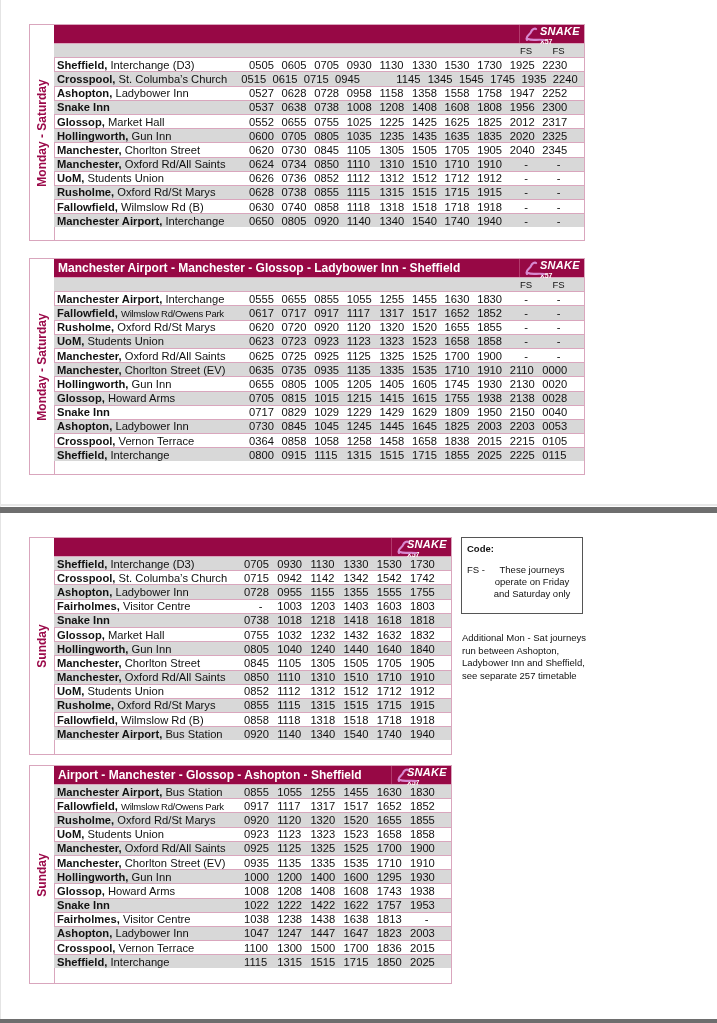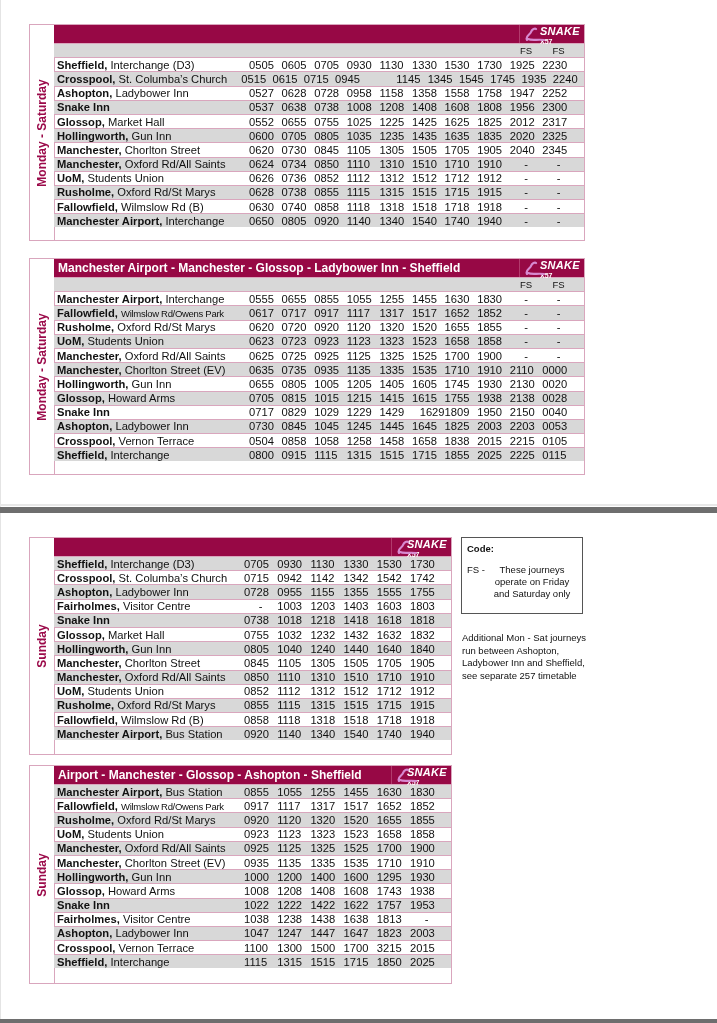--- a/index.html
+++ b/index.html
@@ -357,42 +357,42 @@
         <div class="t" style="width: 32.6px;">2138</div>
         <div class="t" style="width: 32.6px;">0028</div>
       </div>
       <div class="row">
         <div class="stop" style="width: 195px;"><b>Snake Inn</b></div>
         <div class="t" style="width: 32.6px;">0717</div>
         <div class="t" style="width: 32.6px;">0829</div>
         <div class="t" style="width: 32.6px;">1029</div>
         <div class="t" style="width: 32.6px;">1229</div>
         <div class="t" style="width: 32.6px;">1429</div>
-        <div class="t" style="width: 32.6px; text-align: right;">1629</div>
+        <div class="t" style="width: 32.6px;">1629</div>
         <div class="t" style="width: 32.6px;">1809</div>
         <div class="t" style="width: 32.6px;">1950</div>
         <div class="t" style="width: 32.6px;">2150</div>
         <div class="t" style="width: 32.6px;">0040</div>
       </div>
       <div class="row g">
         <div class="stop" style="width: 195px;"><b>Ashopton,</b> <span>Ladybower Inn</span></div>
         <div class="t" style="width: 32.6px;">0730</div>
         <div class="t" style="width: 32.6px;">0845</div>
         <div class="t" style="width: 32.6px;">1045</div>
         <div class="t" style="width: 32.6px;">1245</div>
         <div class="t" style="width: 32.6px;">1445</div>
         <div class="t" style="width: 32.6px;">1645</div>
         <div class="t" style="width: 32.6px;">1825</div>
         <div class="t" style="width: 32.6px;">2003</div>
         <div class="t" style="width: 32.6px;">2203</div>
         <div class="t" style="width: 32.6px;">0053</div>
       </div>
       <div class="row">
         <div class="stop" style="width: 195px;"><b>Crosspool,</b> <span>Vernon Terrace</span></div>
-        <div class="t" style="width: 32.6px;">0504</div>
+        <div class="t" style="width: 32.6px;">0364</div>
         <div class="t" style="width: 32.6px;">0858</div>
         <div class="t" style="width: 32.6px;">1058</div>
         <div class="t" style="width: 32.6px;">1258</div>
         <div class="t" style="width: 32.6px;">1458</div>
         <div class="t" style="width: 32.6px;">1658</div>
         <div class="t" style="width: 32.6px;">1838</div>
         <div class="t" style="width: 32.6px;">2015</div>
         <div class="t" style="width: 32.6px;">2215</div>
         <div class="t" style="width: 32.6px;">0105</div>
       </div>
@@ -670,21 +670,21 @@
         <div class="t" style="width: 33.2px;">1647</div>
         <div class="t" style="width: 33.2px;">1823</div>
         <div class="t" style="width: 33.2px;">2003</div>
       </div>
       <div class="row">
         <div class="stop" style="width: 190px;"><b>Crosspool,</b> <span>Vernon Terrace</span></div>
         <div class="t" style="width: 33.2px;">1100</div>
         <div class="t" style="width: 33.2px;">1300</div>
         <div class="t" style="width: 33.2px;">1500</div>
         <div class="t" style="width: 33.2px;">1700</div>
-        <div class="t" style="width: 33.2px;">3215</div>
+        <div class="t" style="width: 33.2px;">1836</div>
         <div class="t" style="width: 33.2px;">2015</div>
       </div>
       <div class="row g">
         <div class="stop" style="width: 190px;"><b>Sheffield,</b> <span>Interchange</span></div>
         <div class="t" style="width: 33.2px;">1115</div>
         <div class="t" style="width: 33.2px;">1315</div>
         <div class="t" style="width: 33.2px;">1515</div>
         <div class="t" style="width: 33.2px;">1715</div>
         <div class="t" style="width: 33.2px;">1850</div>
         <div class="t" style="width: 33.2px;">2025</div>

